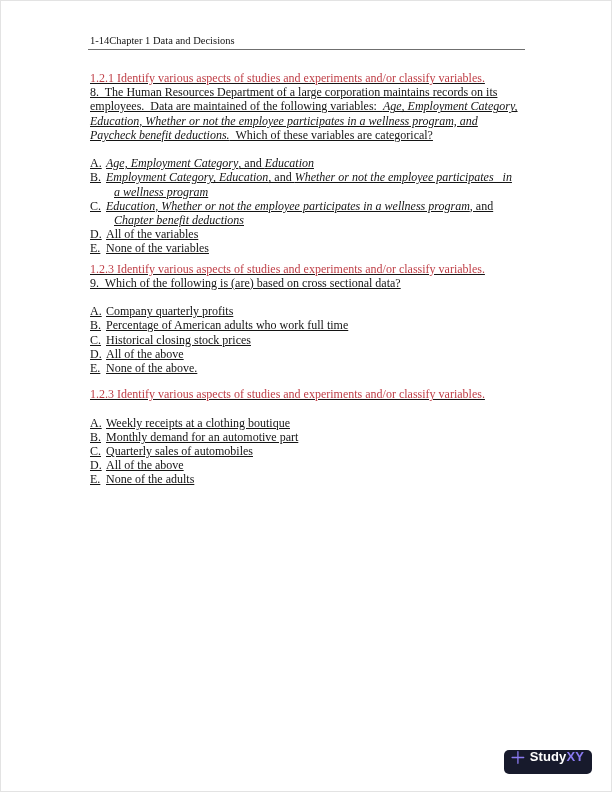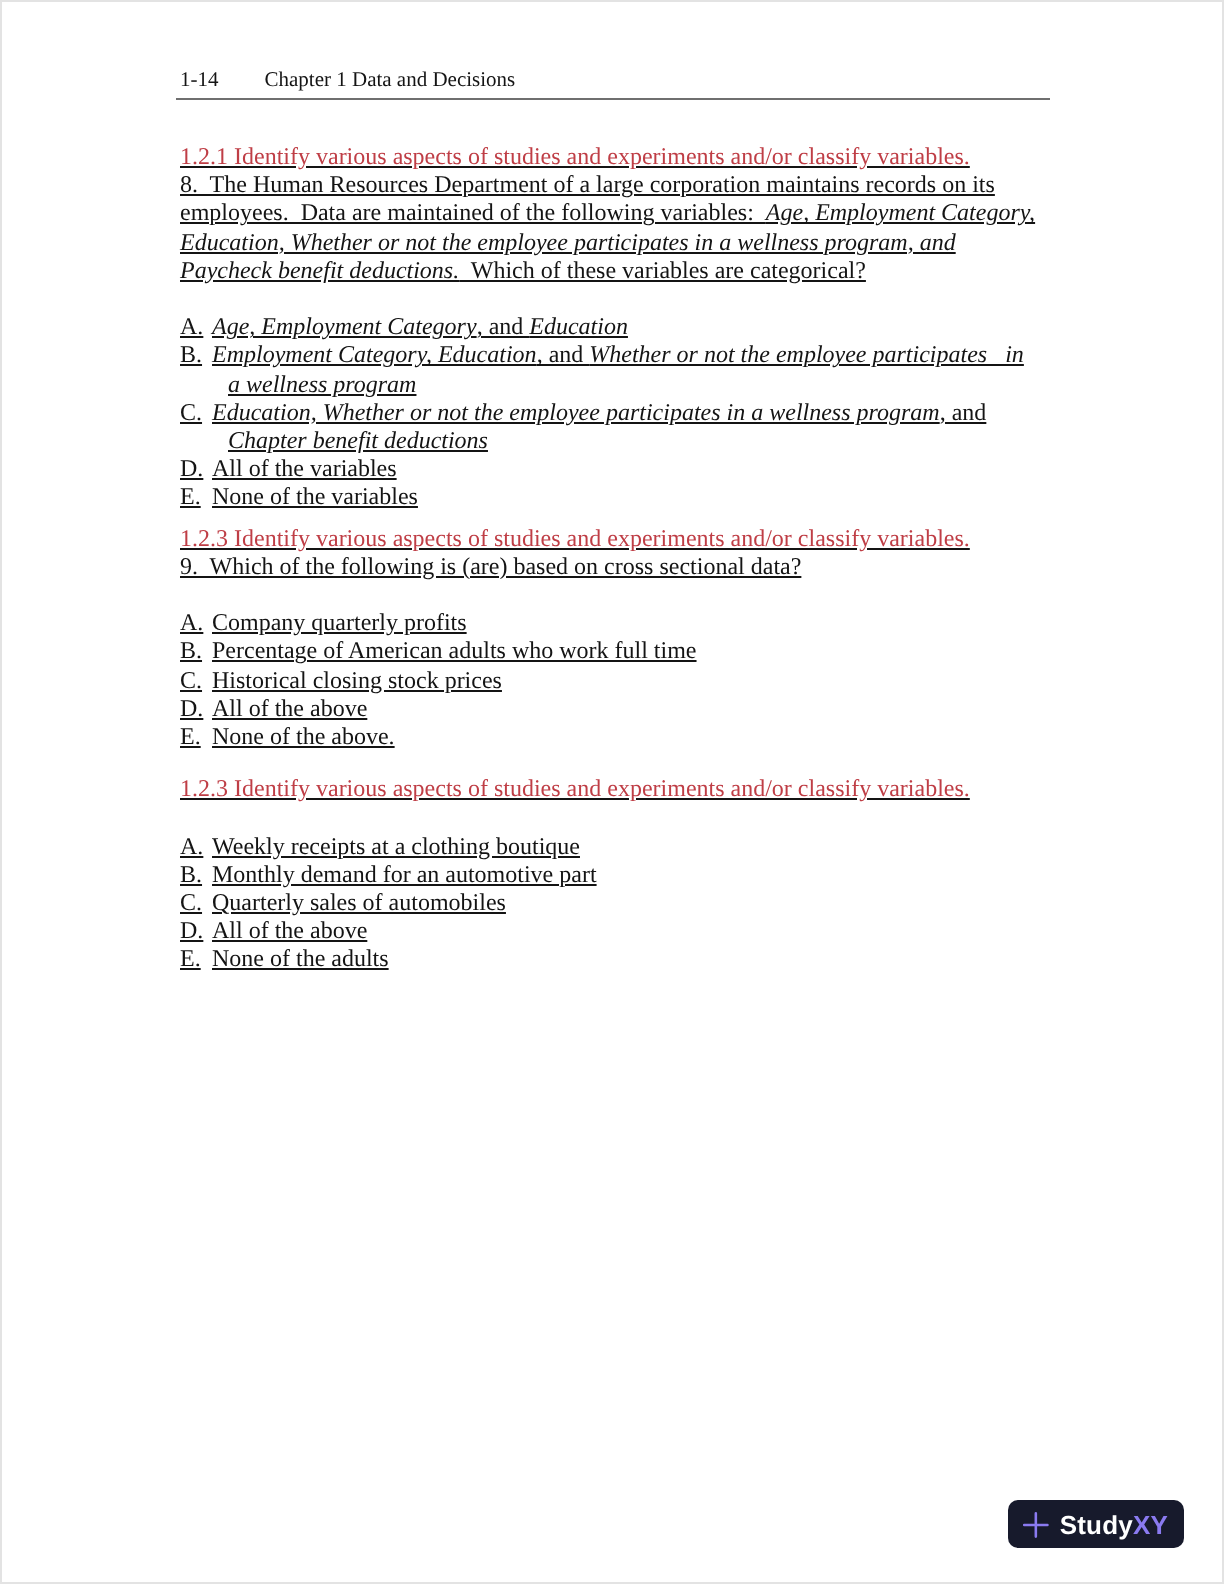--- a/index.html
+++ b/index.html
@@ -16,21 +16,21 @@
     width:612px;height:792px;
     background:#ffffff;
     overflow:hidden;
     box-shadow:0 0 0 1px #e3e3e3 inset;
     font-family:"Liberation Serif", serif;
     color:var(--text-color);
   }
   .header{
     position:absolute;left:90px;top:35px;
     font-size:10.5px;line-height:12px;
-    display:flex;gap:23px;white-space:nowrap;
+    display:flex;gap:0;white-space:nowrap;
   }
   .rule{
     position:absolute;left:88px;top:49px;
     width:437px;height:1.4px;
     background:var(--rule-gray);
   }
   .body{
     position:absolute;left:90px;top:71px;width:436px;
     font-size:12px;line-height:14.2px;text-decoration:underline;
   }
@@ -41,21 +41,21 @@
   .spacer{height:14.2px;}
   .opt-line{display:flex;white-space:nowrap;}
   .opt-line .letter{display:inline-block;width:16px;flex:none;}
   .opt-line.cont{padding-left:24px;}
   .it{font-style:italic;}
   .badge{
     position:absolute;left:504px;top:750px;
     width:88px;height:24px;box-sizing:border-box;
     background:var(--badge-bg);
     border-radius:5px;
-    display:flex;align-items:center;
+    display:flex;align-items:flex-start;
     padding:0 8px 0 7px;gap:5px;
   }
   .badge .brand{
     font-family:"Liberation Sans", sans-serif;
     font-weight:700;font-size:13px;letter-spacing:0.1px;
     color:var(--badge-text);line-height:1;white-space:nowrap;
   }
   .badge .xy{color:var(--badge-accent);}
 </style>
 </head>

